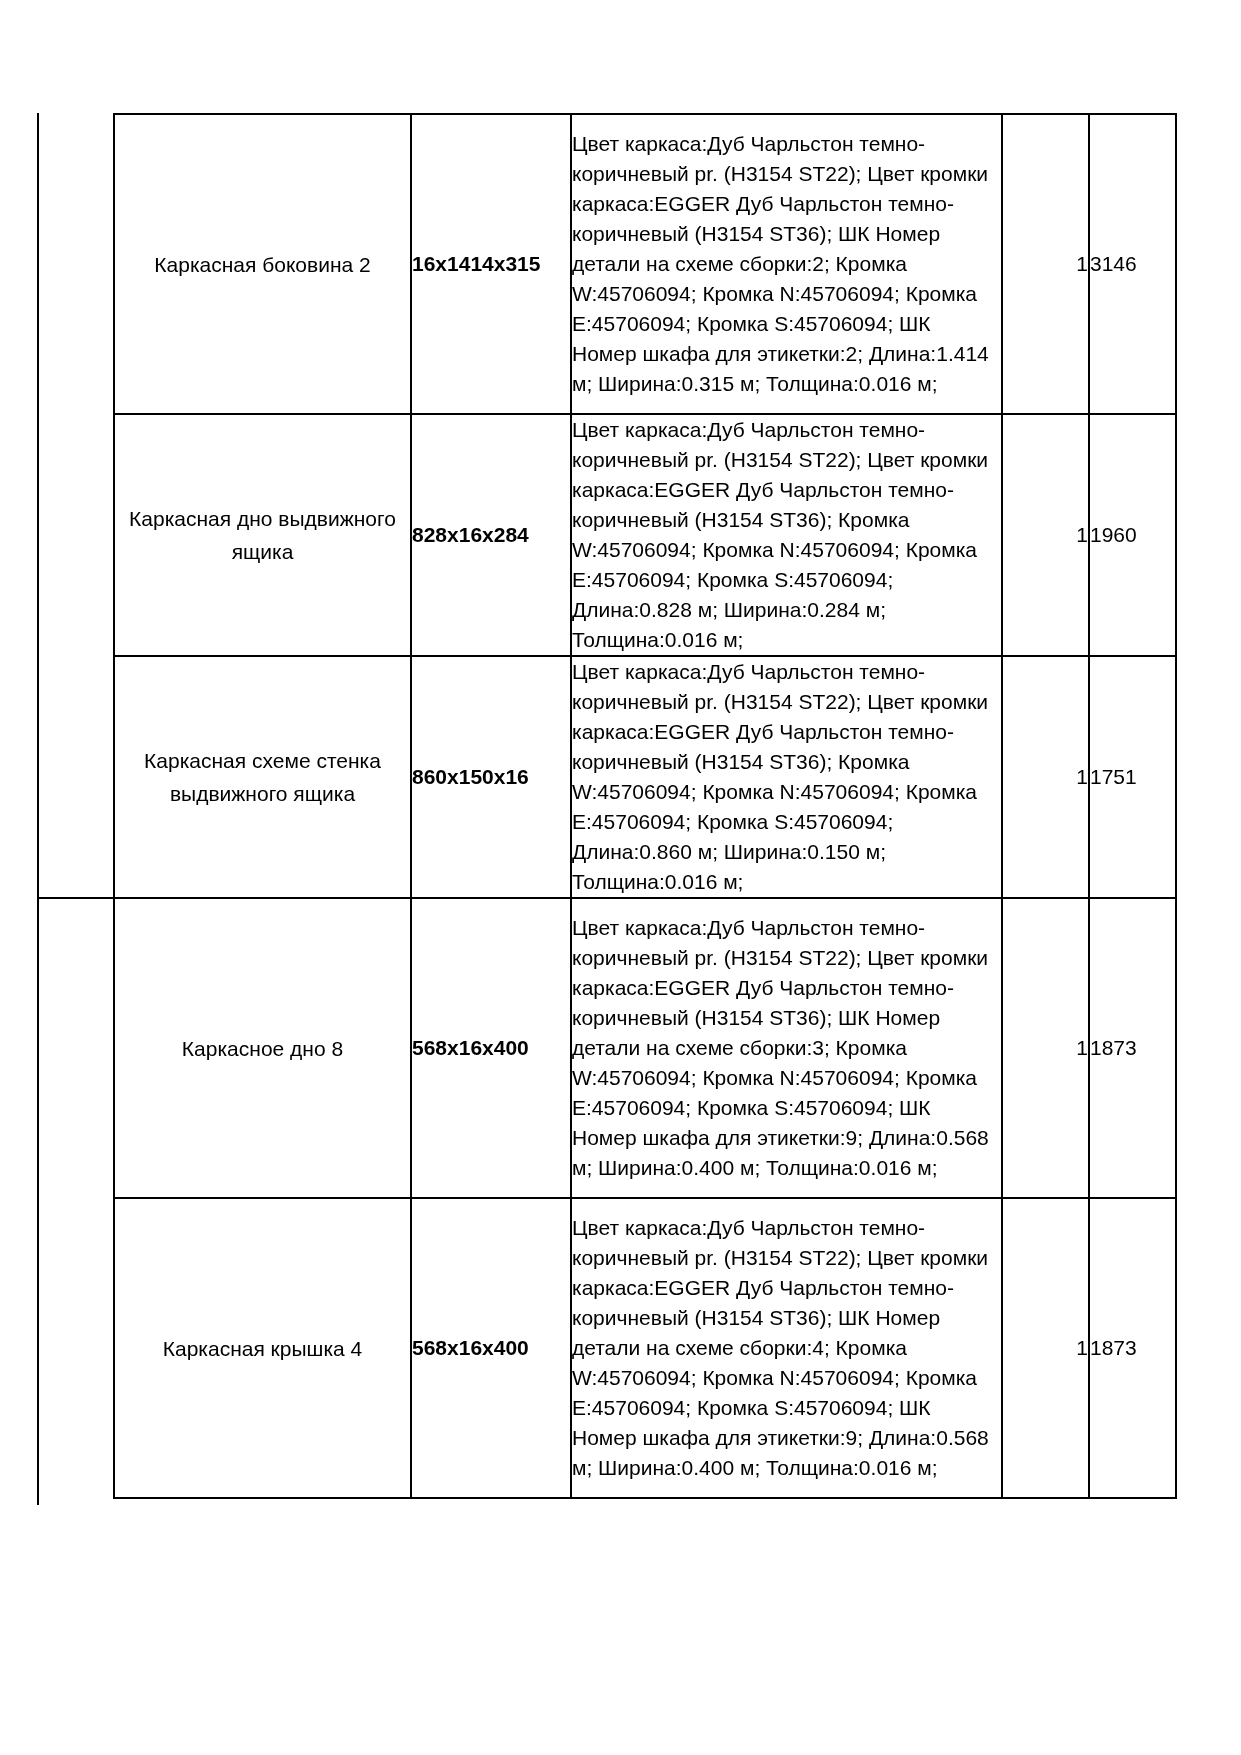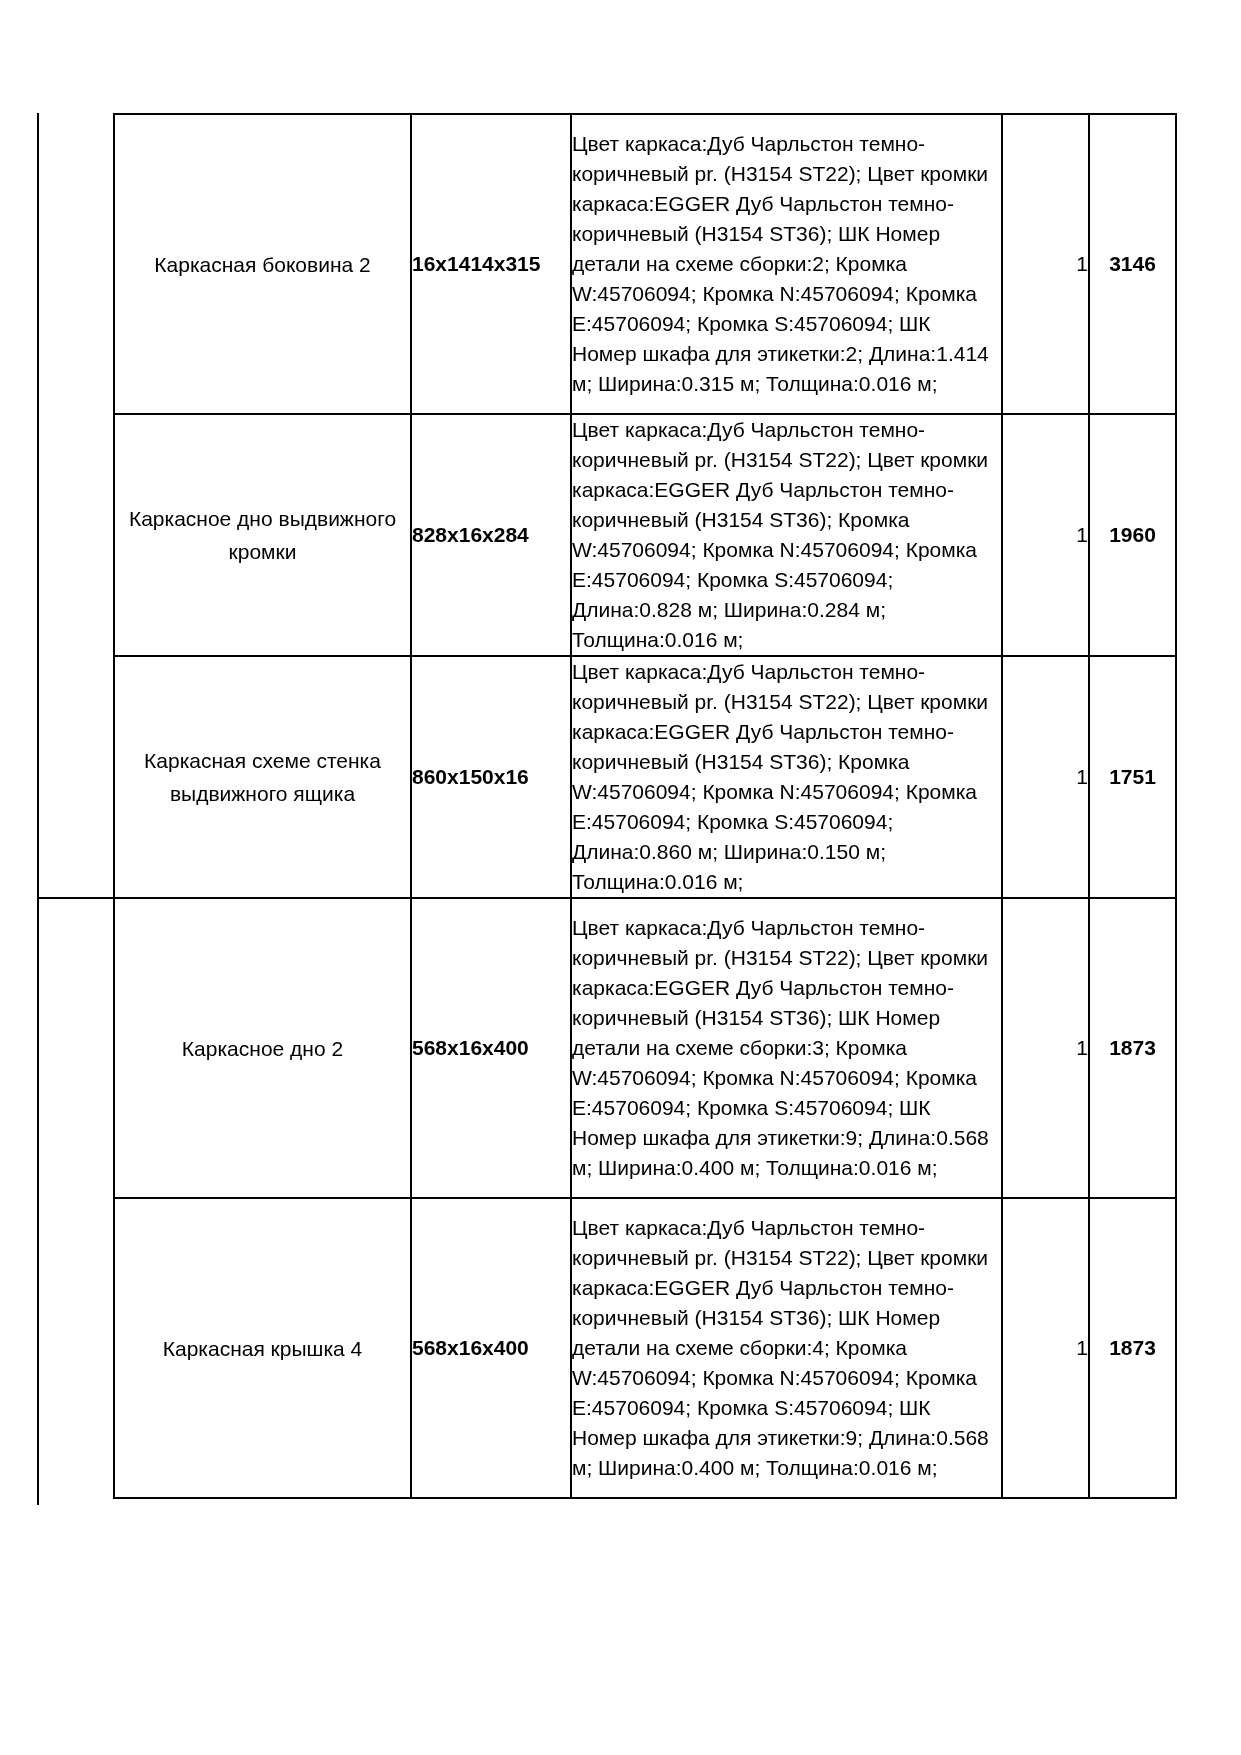--- a/index.html
+++ b/index.html
@@ -73,23 +73,22 @@
   td.c-desc {
     text-align: left;
     padding: 4px 8px 4px 6px;
     line-height: 30px;
   }
   td.c-qty {
     text-align: right;
     padding: 2px 7px 2px 2px;
   }
   td.c-price {
-    text-align: center;
+    text-align: left;
     padding: 2px 5px 2px 2px;
-    font-weight: bold;
   }
 </style>
 </head>
 <body>
 
 <div class="page">
 
   <div class="left-rail-line"></div>
   <div class="left-rail-rung"></div>
 
@@ -103,35 +102,35 @@
     </colgroup>
     <tbody>
       <tr class="row-1">
         <td class="c-name">Каркасная боковина 2</td>
         <td class="c-dims">16x1414x315</td>
         <td class="c-desc">Цвет каркаса:Дуб Чарльстон темно-коричневый pr. (H3154 ST22); Цвет кромки каркаса:EGGER Дуб Чарльстон темно-коричневый (H3154 ST36); ШК Номер детали на схеме сборки:2; Кромка W:45706094; Кромка N:45706094; Кромка E:45706094; Кромка S:45706094; ШК Номер шкафа для этикетки:2; Длина:1.414 м; Ширина:0.315 м; Толщина:0.016 м;</td>
         <td class="c-qty">1</td>
         <td class="c-price">3146</td>
       </tr>
       <tr class="row-2">
-        <td class="c-name">Каркасное дно выдвижного кромки</td>
+        <td class="c-name">Каркасная дно выдвижного ящика</td>
         <td class="c-dims">828x16x284</td>
         <td class="c-desc">Цвет каркаса:Дуб Чарльстон темно-коричневый pr. (H3154 ST22); Цвет кромки каркаса:EGGER Дуб Чарльстон темно-коричневый (H3154 ST36); Кромка W:45706094; Кромка N:45706094; Кромка E:45706094; Кромка S:45706094; Длина:0.828 м; Ширина:0.284 м; Толщина:0.016 м;</td>
         <td class="c-qty">1</td>
         <td class="c-price">1960</td>
       </tr>
       <tr class="row-3">
         <td class="c-name">Каркасная схеме стенка выдвижного ящика</td>
         <td class="c-dims">860x150x16</td>
         <td class="c-desc">Цвет каркаса:Дуб Чарльстон темно-коричневый pr. (H3154 ST22); Цвет кромки каркаса:EGGER Дуб Чарльстон темно-коричневый (H3154 ST36); Кромка W:45706094; Кромка N:45706094; Кромка E:45706094; Кромка S:45706094; Длина:0.860 м; Ширина:0.150 м; Толщина:0.016 м;</td>
         <td class="c-qty">1</td>
         <td class="c-price">1751</td>
       </tr>
       <tr class="row-4">
-        <td class="c-name">Каркасное дно 2</td>
+        <td class="c-name">Каркасное дно 8</td>
         <td class="c-dims">568x16x400</td>
         <td class="c-desc">Цвет каркаса:Дуб Чарльстон темно-коричневый pr. (H3154 ST22); Цвет кромки каркаса:EGGER Дуб Чарльстон темно-коричневый (H3154 ST36); ШК Номер детали на схеме сборки:3; Кромка W:45706094; Кромка N:45706094; Кромка E:45706094; Кромка S:45706094; ШК Номер шкафа для этикетки:9; Длина:0.568 м; Ширина:0.400 м; Толщина:0.016 м;</td>
         <td class="c-qty">1</td>
         <td class="c-price">1873</td>
       </tr>
       <tr class="row-5">
         <td class="c-name">Каркасная крышка 4</td>
         <td class="c-dims">568x16x400</td>
         <td class="c-desc">Цвет каркаса:Дуб Чарльстон темно-коричневый pr. (H3154 ST22); Цвет кромки каркаса:EGGER Дуб Чарльстон темно-коричневый (H3154 ST36); ШК Номер детали на схеме сборки:4; Кромка W:45706094; Кромка N:45706094; Кромка E:45706094; Кромка S:45706094; ШК Номер шкафа для этикетки:9; Длина:0.568 м; Ширина:0.400 м; Толщина:0.016 м;</td>
         <td class="c-qty">1</td>

